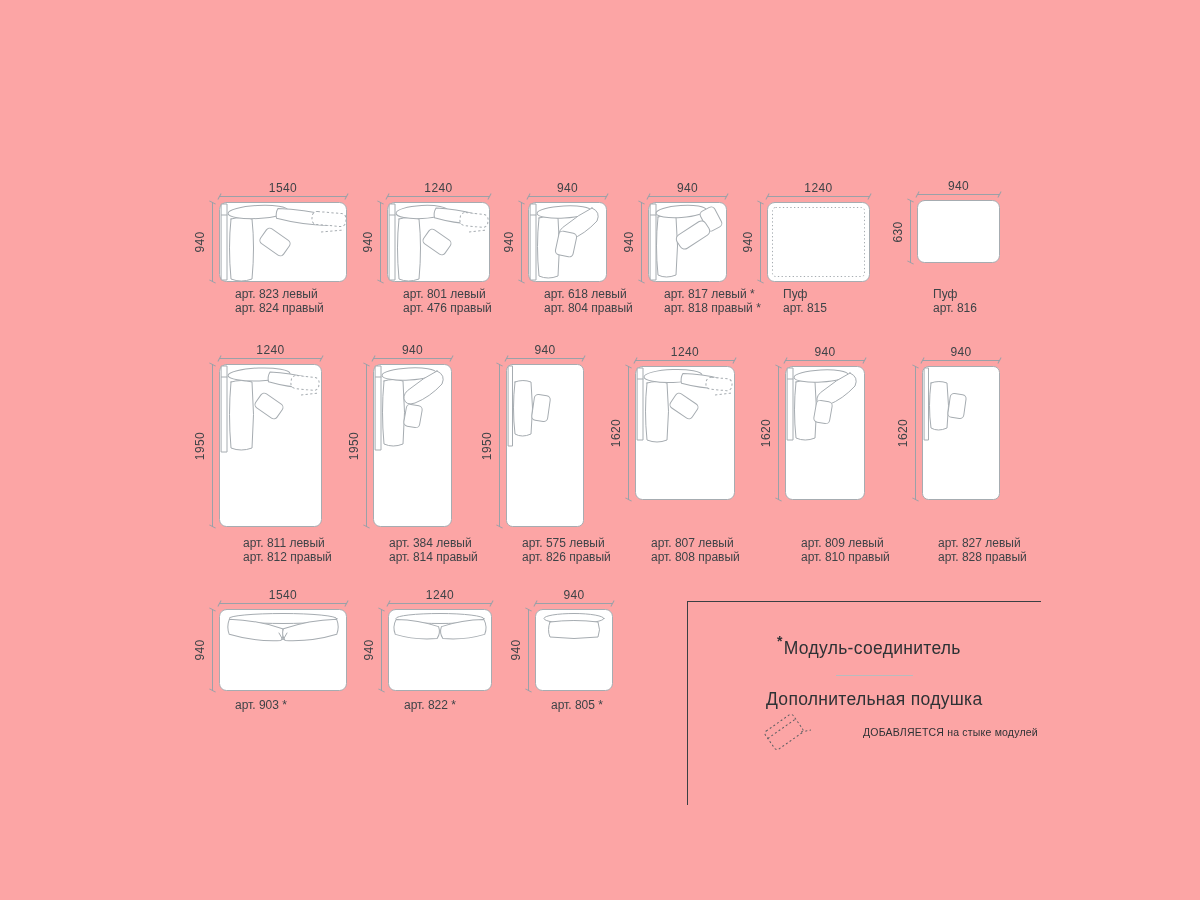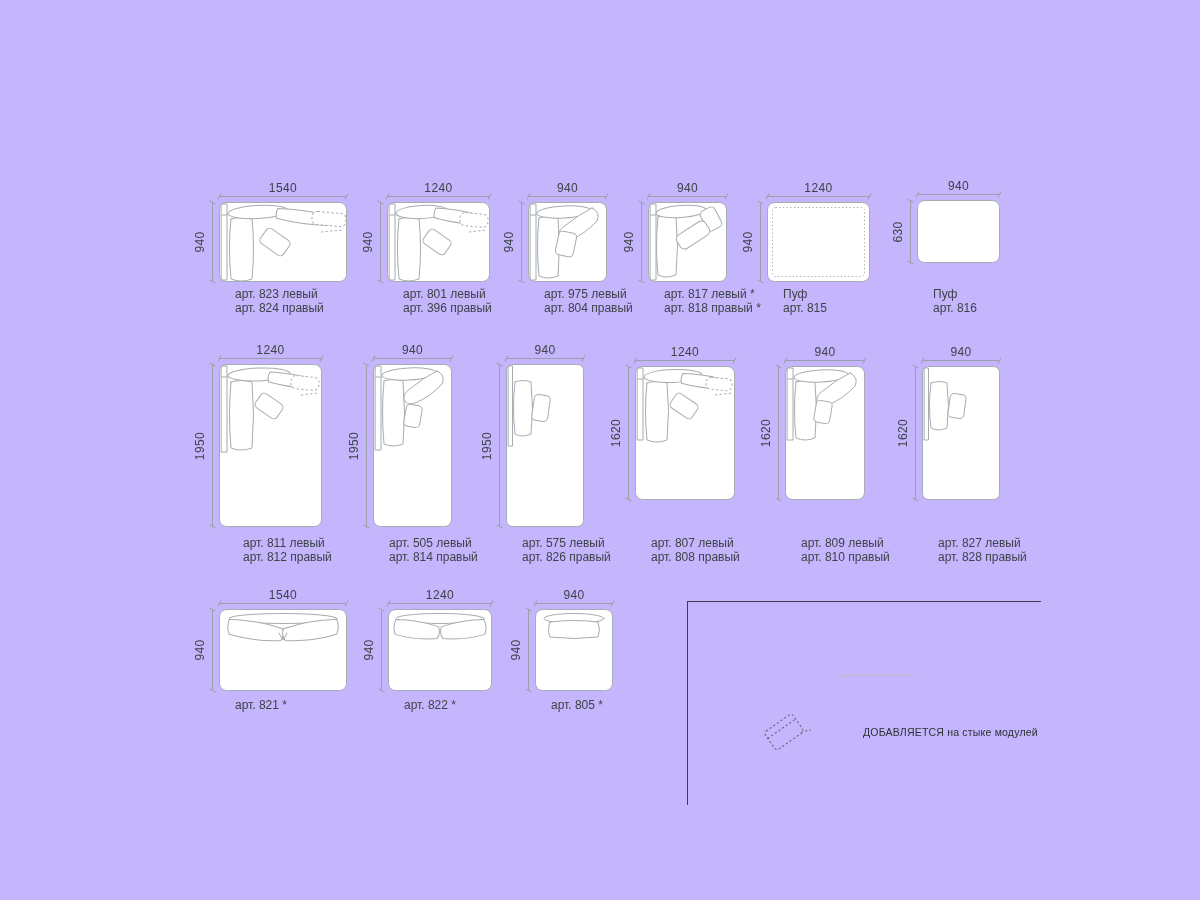--- a/index.html
+++ b/index.html
@@ -4,21 +4,21 @@
 <style>
   :root{
     --line:#a6acb1;
     --dim:#9aa1a8;
     --txt:#3e4347;
     --legend:#2e3235;
   }
   html,body{margin:0;padding:0;background:#fff;}
   body{width:1200px;height:900px;position:relative;overflow:hidden;
        font-family:"Liberation Sans","DejaVu Sans",sans-serif;}
-  .canvas{position:absolute;inset:0;background:#c4b5fd;}
+  .canvas{position:absolute;inset:0;background:#fca5a5;}
 
   .mod{position:absolute;}
   .draw{position:absolute;left:0;top:0;overflow:visible;display:block;}
   .s{fill:#fff;stroke:var(--line);stroke-width:1;stroke-linejoin:round;stroke-linecap:round;}
   .ln{stroke:var(--line);stroke-width:1;stroke-linecap:round;}
   .dash{fill:#fff;stroke:var(--line);stroke-width:1;stroke-dasharray:2.3 2.3;stroke-linejoin:round;}
   .dashl{fill:none;stroke:var(--line);stroke-width:1;stroke-dasharray:2.3 2.3;}
   .dot{fill:none;stroke:var(--line);stroke-width:1;stroke-dasharray:1.3 2.4;}
 
   .dimh{position:absolute;left:0;bottom:calc(100% + 5px);width:100%;
@@ -96,21 +96,21 @@
       <line class="ln" x1="2.5" y1="13" x2="8" y2="13"></line>
       <path class="s" d="M12 17 Q22 14 32 17 Q35 45 32 77 Q21 81 12 77 Q9 45 12 17 Z"></path>
       <ellipse class="s" cx="35" cy="10" rx="26" ry="6.5" transform="rotate(-3 35 10)"></ellipse>
       <path class="s" transform="translate(68 14) rotate(9)" d="M-20 -5 Q0 -7.5 20 -5 Q22 0 20 5 Q0 7.5 -20 5 Q-22 0 -20 -5 Z"></path>
       <rect class="s" x="-13" y="-8.5" width="26" height="17" rx="4" transform="translate(50 40) rotate(35)"></rect>
       <rect class="dash" x="-14" y="-6.5" width="28" height="13" rx="5" transform="translate(87 18) rotate(6)"></rect>
       <line class="dashl" x1="82" y1="30" x2="100" y2="28"></line>
     </svg>
     <div class="lbl" style="top:86px;">
       <div>арт. 801 левый</div>
-      <div>арт. 396 правый</div>
+      <div>арт. 476 правый</div>
     </div>
   </div>
 
   <div class="mod" style="left:528px;top:202px;width:79px;height:80px;">
     <div class="dimh">
       <span class="num">940</span>
         <span class="line"></span>
     </div>
     <div class="dimv">
       <span class="line"></span>
@@ -119,21 +119,21 @@
     <svg class="draw" width="79" height="80" viewBox="0 0 79 80">
       <rect class="s" x="0.5" y="0.5" width="78" height="79" rx="7"></rect>
       <rect class="s" x="2.5" y="2" width="5.5" height="76"></rect>
       <line class="ln" x1="2.5" y1="13" x2="8" y2="13"></line>
       <path class="s" d="M11 16 Q20 13 30 16 Q33 44 30 74 Q20 78 11 74 Q8 44 11 16 Z"></path>
       <ellipse class="s" cx="36" cy="10" rx="27" ry="6" transform="rotate(-3 36 10)"></ellipse>
       <path class="s" d="M64 6 Q73 10 69 19 Q57 32 42 38 Q33 41 31 34 Q30 28 38 23 Q50 13 64 6 Z"></path>
       <rect class="s" x="-9" y="-12" width="18" height="24" rx="4" transform="translate(38 42) rotate(12)"></rect>
     </svg>
     <div class="lbl" style="top:86px;">
-      <div>арт. 975 левый</div>
+      <div>арт. 618 левый</div>
       <div>арт. 804 правый</div>
     </div>
   </div>
 
   <div class="mod" style="left:648px;top:202px;width:79px;height:80px;">
     <div class="dimh">
       <span class="num">940</span>
         <span class="line"></span>
     </div>
     <div class="dimv">
@@ -230,21 +230,21 @@
     <svg class="draw" width="79" height="163" viewBox="0 0 79 163">
       <rect class="s" x="0.5" y="0.5" width="78" height="162" rx="7"></rect>
       <rect class="s" x="2.5" y="2" width="5.5" height="84"></rect>
       <line class="ln" x1="2.5" y1="13" x2="8" y2="13"></line>
       <path class="s" d="M11 17 Q20 14 30 17 Q33 48 30 80 Q20 84 11 80 Q8 48 11 17 Z"></path>
       <ellipse class="s" cx="36" cy="10" rx="27" ry="6" transform="rotate(-3 36 10)"></ellipse>
       <path class="s" d="M64 7 Q73 11 69 20 Q57 33 42 39 Q33 42 31 35 Q30 29 38 24 Q50 14 64 7 Z"></path>
       <rect class="s" x="-8" y="-11" width="16" height="22" rx="4" transform="translate(40 52) rotate(10)"></rect>
     </svg>
     <div class="lbl" style="top:173px;">
-      <div>арт. 505 левый</div>
+      <div>арт. 384 левый</div>
       <div>арт. 814 правый</div>
     </div>
   </div>
 
   <div class="mod" style="left:506px;top:364px;width:78px;height:163px;">
     <div class="dimh">
       <span class="num">940</span>
         <span class="line"></span>
     </div>
     <div class="dimv">
@@ -344,21 +344,21 @@
         <span class="num">940</span>
     </div>
     <svg class="draw" width="128" height="82" viewBox="0 0 128 82">
       <rect class="s" x="0.5" y="0.5" width="127" height="81" rx="7"></rect>
       <ellipse class="s" cx="64" cy="9.5" rx="54" ry="5"></ellipse>
       <path class="s" transform="translate(37 22) rotate(8)" d="M-28 -8 Q0 -11 26 -6 Q29 0 26 6 Q0 11 -26 7 Q-30 0 -28 -8 Z"></path>
       <path class="s" transform="translate(91 22) rotate(-8)" d="M28 -8 Q0 -11 -26 -6 Q-29 0 -26 6 Q0 11 26 7 Q30 0 28 -8 Z"></path>
       <path class="ln" fill="none" d="M60 24 L64 31 L68 24"></path>
     </svg>
     <div class="lbl" style="top:90px;">
-      <div>арт. 821 *</div>
+      <div>арт. 903 *</div>
       <div></div>
     </div>
   </div>
 
   <div class="mod" style="left:388px;top:609px;width:104px;height:82px;">
     <div class="dimh">
       <span class="num">1240</span>
         <span class="line"></span>
     </div>
     <div class="dimv">
@@ -393,23 +393,29 @@
     </svg>
     <div class="lbl" style="top:90px;">
       <div>арт. 805 *</div>
       <div></div>
     </div>
   </div>
 
   <div class="legend-line-h"></div>
   <div class="legend-line-v"></div>
 
+  <div class="legend-title" style="left:777px;top:633px;">
+    <span class="ast">*</span><span>Модуль-соединитель</span>
+  </div>
 
   <div class="legend-divider"></div>
 
+  <div class="legend-title" style="left:766px;top:689px;">
+    <span>Дополнительная подушка</span>
+  </div>
 
   <svg class="legend-icon" width="52" height="54" viewBox="0 0 52 54">
     <g transform="translate(24 29) rotate(-35)">
       <rect class="ldash" x="-17" y="-11" width="34" height="22" rx="3"></rect>
       <line class="ldash" x1="-17" y1="-4" x2="17" y2="-4"></line>
     </g>
     <line class="ldash" x1="41" y1="29" x2="51" y2="27"></line>
   </svg>
 
   <div class="legend-note">ДОБАВЛЯЕТСЯ на стыке модулей</div>

